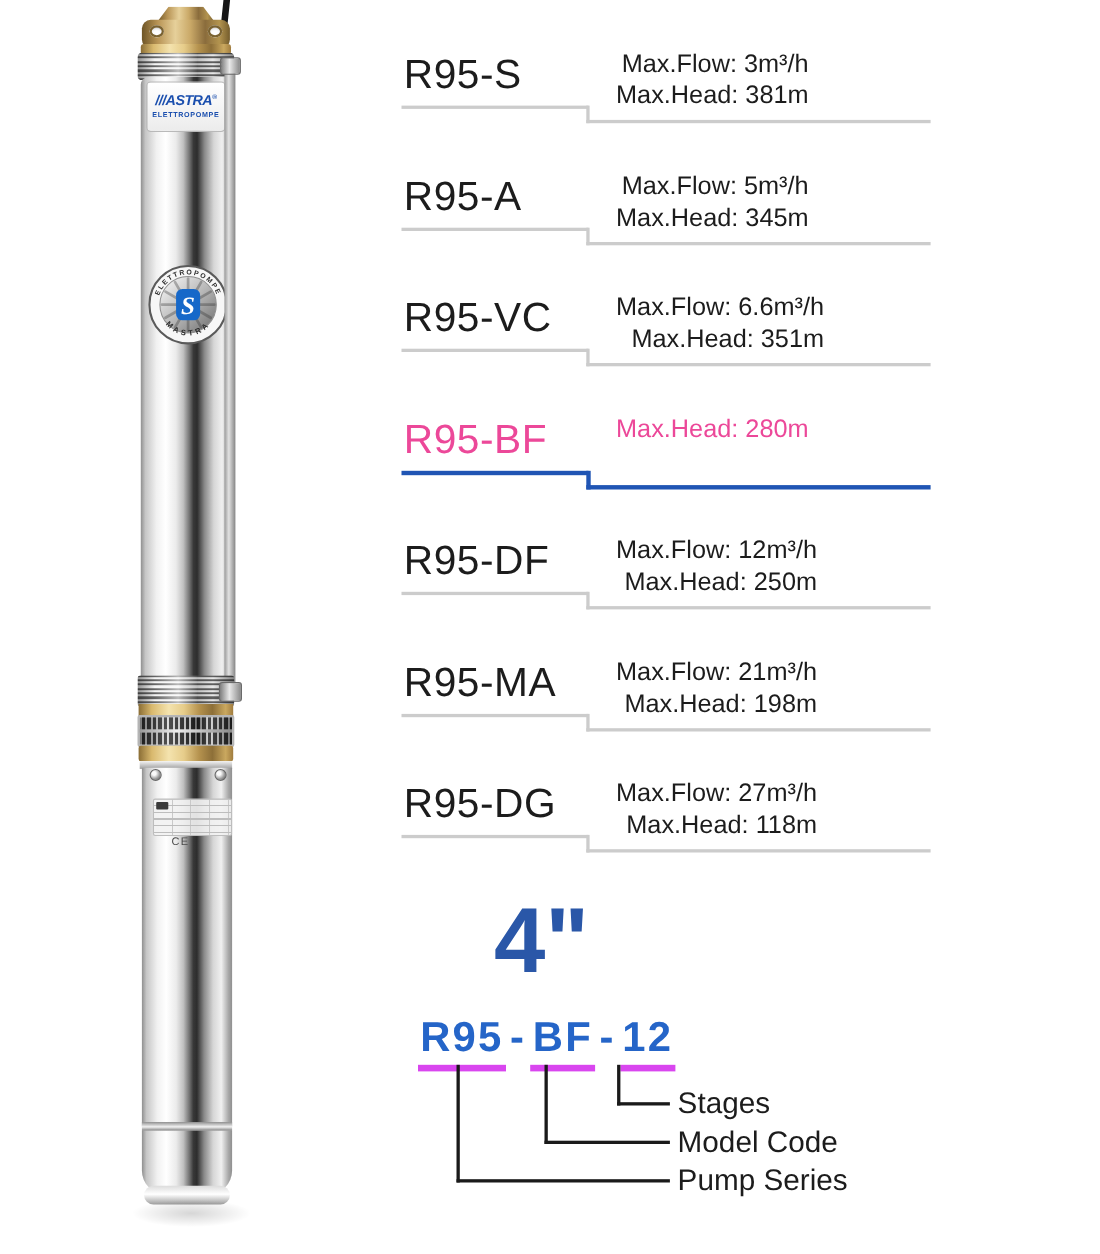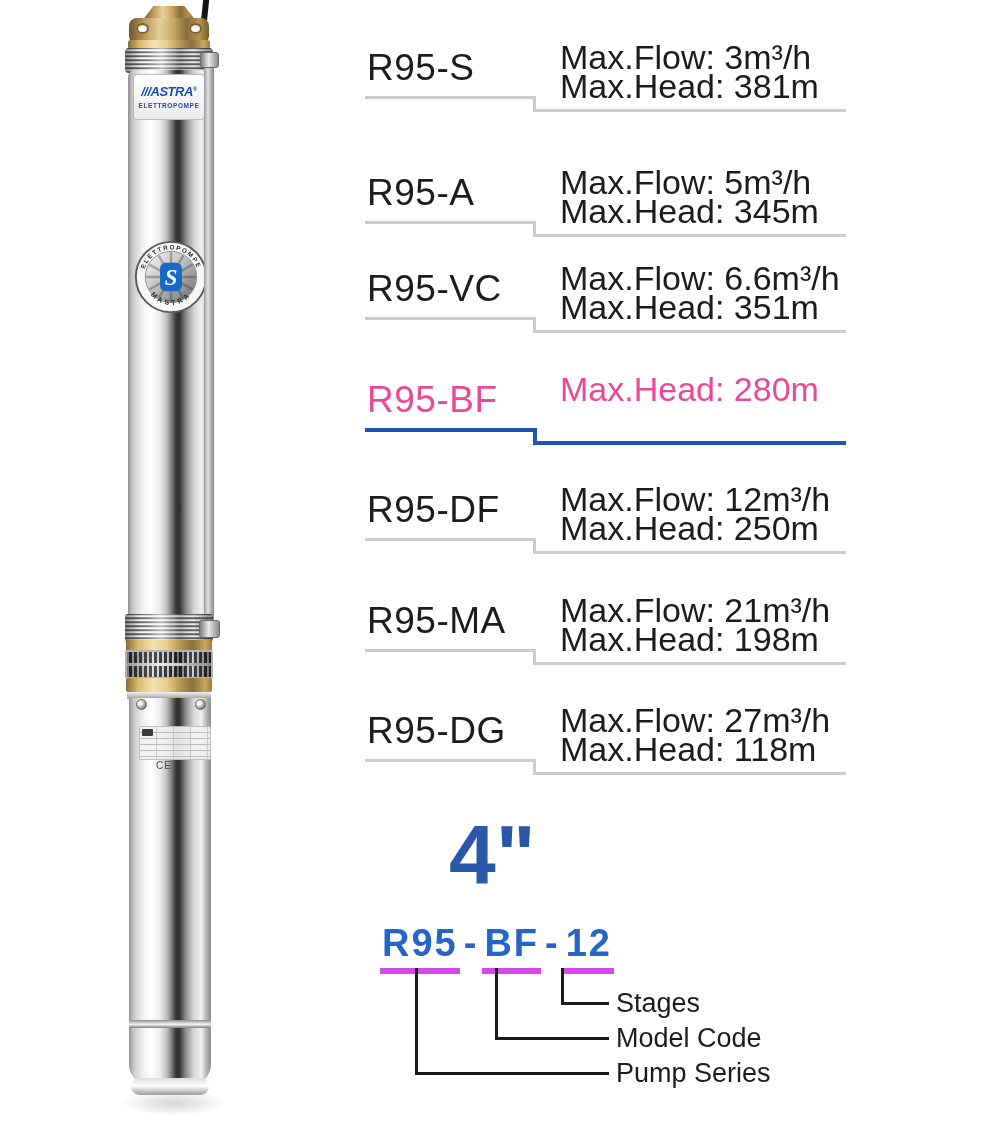--- a/index.html
+++ b/index.html
@@ -3,21 +3,21 @@
 <meta charset="utf-8">
 <style>
   html,body{margin:0;padding:0;background:#fff;}
   #stage{position:relative;width:1000px;height:1140px;background:#fff;overflow:hidden;
          font-family:"Liberation Sans",sans-serif;color:#1c1c1c;}
 
   
   .row{position:absolute;left:345px;width:520px;height:110px;}
   .model-name{position:absolute;left:22px;top:8px;font-size:37px;line-height:40px;
               letter-spacing:.5px;color:#1c1c1c;white-space:nowrap;}
-  .specs{position:absolute;left:215px;top:3px;font-size:34px;line-height:29px;color:#1c1c1c;white-space:nowrap;}
+  .specs{position:absolute;left:215px;top:3px;font-size:23px;line-height:29px;color:#1c1c1c;white-space:nowrap;text-align:right;}
   .u1{position:absolute;left:20px;top:56px;width:170px;height:3px;background:#cccccc;}
   .ustep{position:absolute;left:188px;top:56px;width:3px;height:16px;background:#cccccc;}
   .u2{position:absolute;left:188px;top:69px;width:313px;height:3px;background:#cccccc;}
   .row.highlight .model-name,.row.highlight .specs{color:#ec4899;}
   .row.highlight .u1,.row.highlight .ustep,.row.highlight .u2{background:#2055b4;height:4px;}
   .row.highlight .ustep{height:17px;width:4px;}
 
   
   .size-label{position:absolute;left:449px;top:810px;font-size:84px;line-height:90px;
               font-weight:bold;color:#2a57a8;letter-spacing:0;}
@@ -190,21 +190,21 @@
     <div class="model-name">R95-S</div>
     <div class="specs">
       <div>Max.Flow: 3m³/h</div>
       <div>Max.Head: 381m</div>
     </div>
     <div class="u1"></div>
     <div class="ustep"></div>
     <div class="u2"></div>
   </div>
 
-  <div class="row" style="top:165px">
+  <div class="row" style="top:151px">
     <div class="model-name">R95-A</div>
     <div class="specs">
       <div>Max.Flow: 5m³/h</div>
       <div>Max.Head: 345m</div>
     </div>
     <div class="u1"></div>
     <div class="ustep"></div>
     <div class="u2"></div>
   </div>
 

